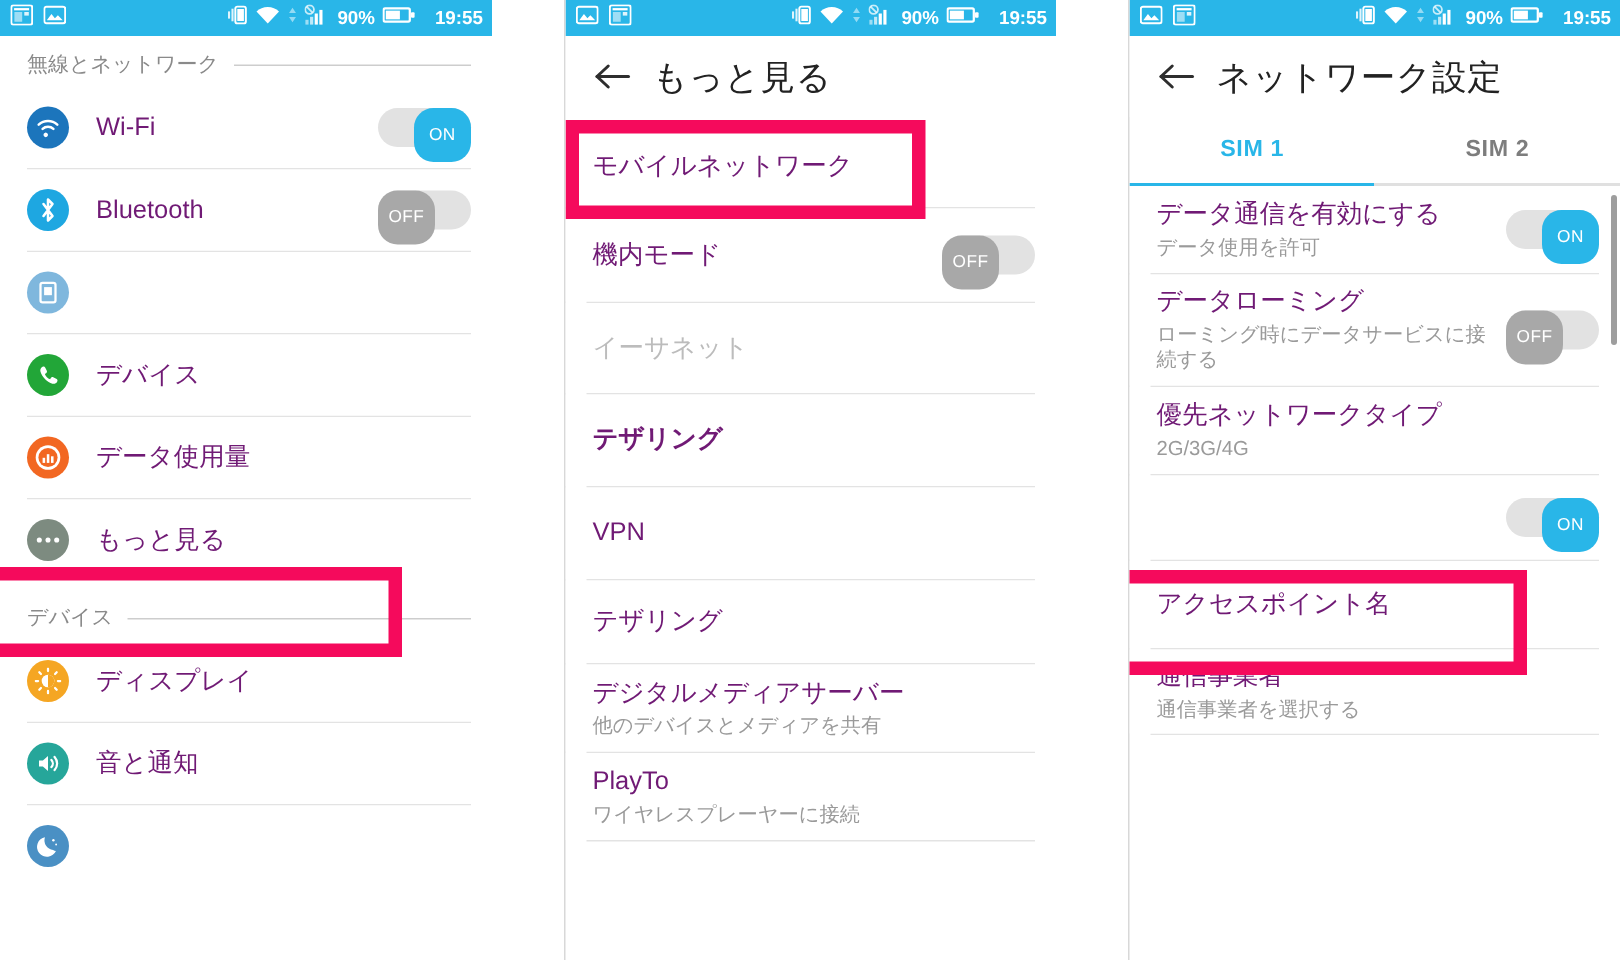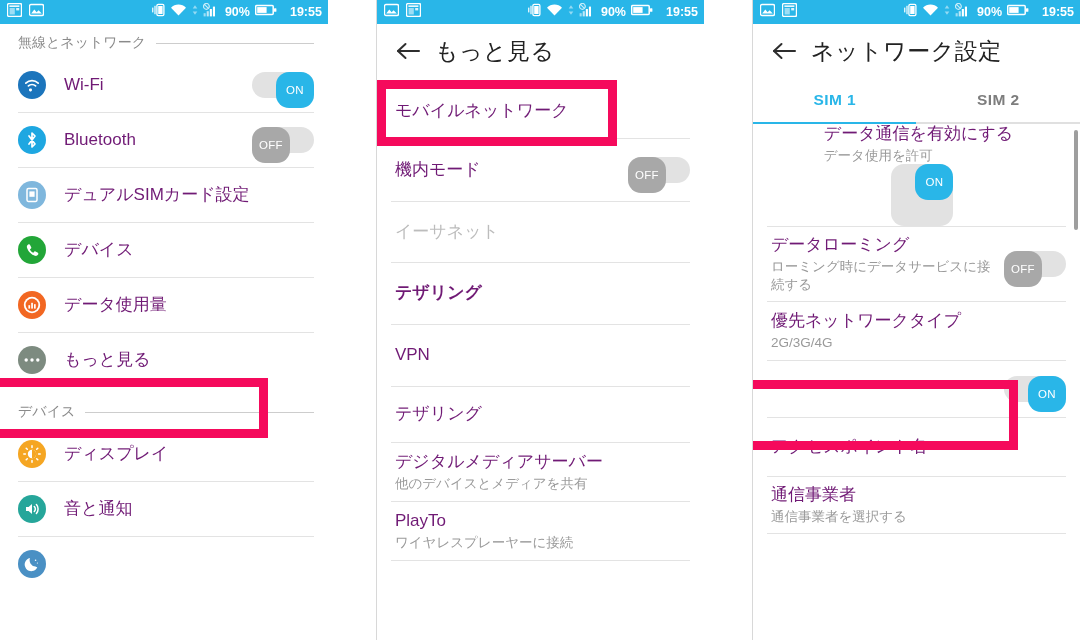--- a/index.html
+++ b/index.html
@@ -214,23 +214,20 @@
     </div>
     <div class="row-divider"></div>
 
     <div class="row">
       <span class="ico" style="background:#7fb7dd">
         <svg width="16" height="18" viewBox="0 0 16 18">
             <rect x="3" y="2.5" width="10" height="13" rx="1.4" fill="none" stroke="#fff" stroke-width="1.5"></rect>
             <rect x="5.4" y="5.4" width="5.2" height="5.4" fill="#fff"></rect>
           </svg>
       </span>
-      <span class="row-texts">
-          <span class="row-title">デュアルSIMカード設定</span>
-        </span>
     </div>
     <div class="row-divider"></div>
 
     <div class="row">
       <span class="ico" style="background:#22a638">
         <svg width="17" height="17" viewBox="0 0 17 17">
             <path d="M4.2 2.6 c.9-.5 1.6-.2 2 .6 l1 2 c.3.7.1 1.2-.5 1.6 l-.8.5 c.6 1.6 1.9 2.9 3.5 3.5 l.5-.8 c.4-.6.9-.8 1.6-.5 l2 1 c.8.4 1.1 1.1.6 2 -.6 1.1-1.8 1.6-3.2 1.3 C7.6 12.9 4.1 9.4 3 5.8 2.6 4.4 3.1 3.2 4.2 2.6Z" fill="#fff"></path>
           </svg>
       </span>
       <span class="row-texts">
@@ -530,21 +527,21 @@
         </div>
       <div class="tab">
           <span>SIM 2</span>
         </div>
     </div>
     <div class="tabs-base">
       <div class="ind"></div>
       <div class="rest"></div>
     </div>
 
-    <div class="row sub" style="min-height:58px;flex-direction:column;">
+    <div class="row sub" style="min-height:58px;">
       <span class="row-texts">
         <span class="row-title">データ通信を有効にする</span>
         <span class="row-sub">データ使用を許可</span>
       </span>
       <span class="toggle on">
           <span class="knob">ON</span>
         </span>
     </div>
     <div class="row-divider full"></div>
 

